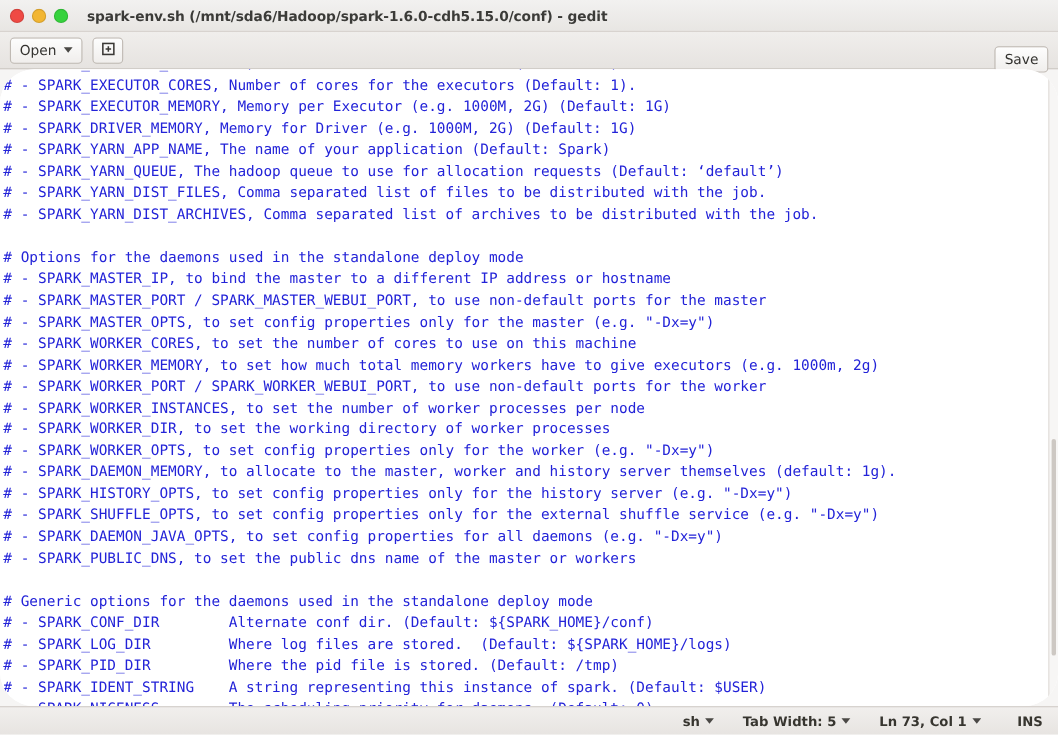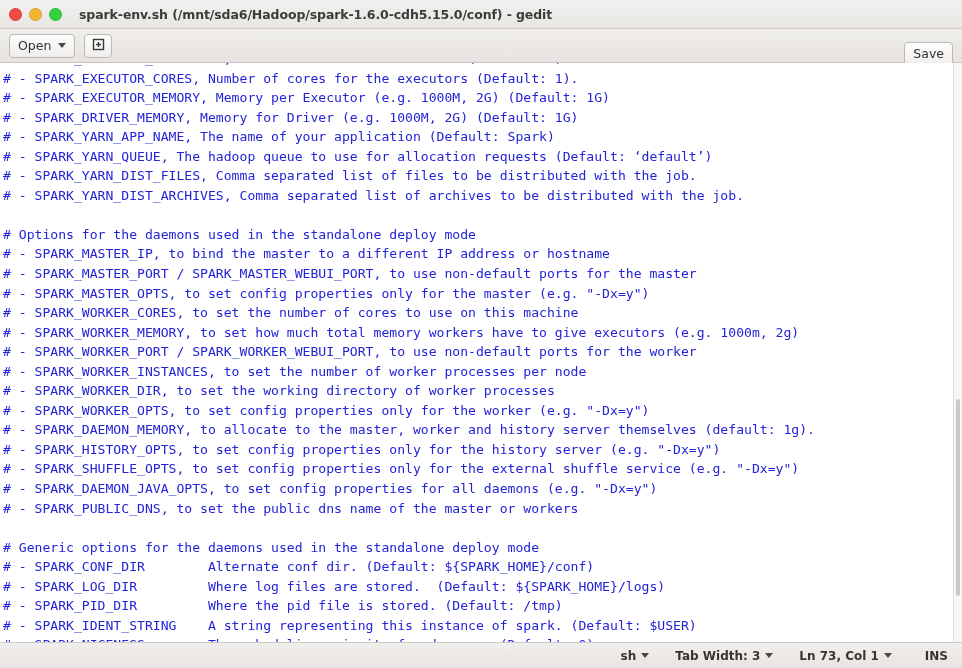--- a/index.html
+++ b/index.html
@@ -95,20 +95,21 @@
     margin-top: 16px;
   }
 
   
   #editor-wrap {
     flex: 1 1 auto;
     position: relative;
     background: #ffffff;
     overflow: hidden;
     display: flex;
+    border-radius: 31px;
   }
   #editor {
     flex: 1 1 auto;
     position: relative;
     overflow: hidden;
     padding-left: 3px;
     background: #ffffff;
   }
   #code {
     font-family: "DejaVu Sans Mono", monospace;
@@ -222,21 +223,21 @@
       <div id="vscroll-thumb"></div>
     </div>
   </div>
 
   <div id="statusbar">
     <div class="sb-item">
       <span>sh</span>
       <span class="sb-caret"></span>
     </div>
     <div class="sb-item">
-      <span>Tab Width: 3</span>
+      <span>Tab Width: 5</span>
       <span class="sb-caret"></span>
     </div>
     <div class="sb-item">
       <span>Ln 73, Col 1</span>
       <span class="sb-caret"></span>
     </div>
     <div class="sb-item" id="sb-ins">
       <span>INS</span>
     </div>
   </div>

